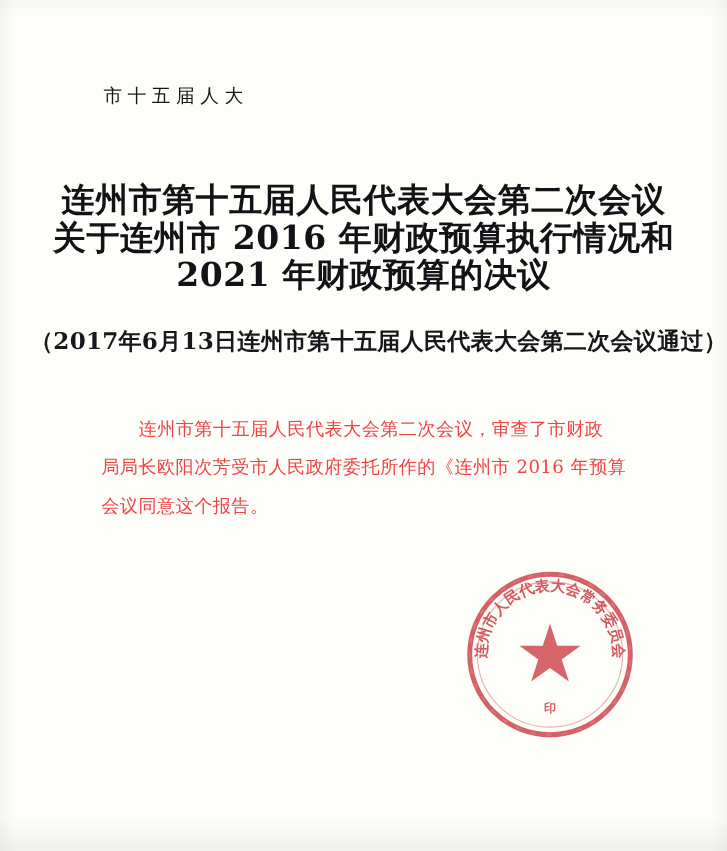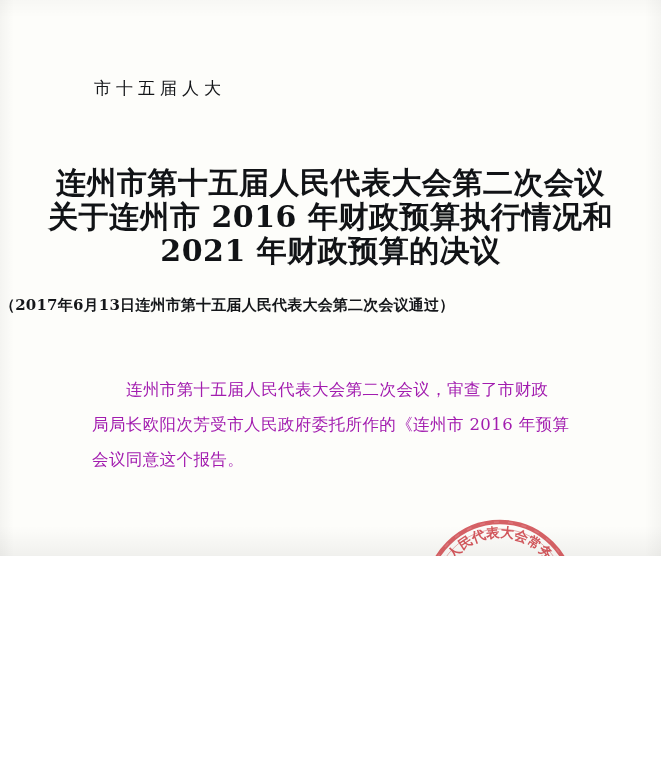--- a/index.html
+++ b/index.html
@@ -10,21 +10,21 @@
     width: 661px;
     height: 774px;
     background: #ffffff;
     font-family: "DejaVu Serif", "Liberation Serif", serif;
     overflow: hidden;
   }
 
   #page {
     position: relative;
     width: 661px;
-    height: 556px;
+    height: 774px;
     background: #fdfdfb;
     overflow: hidden;
   }
 
   
   #paper-texture {
     position: absolute;
     inset: 0;
     background:
       linear-gradient(to right, rgba(0,0,0,0.035) 0px, rgba(0,0,0,0.0) 14px),
@@ -71,38 +71,38 @@
     letter-spacing: 0.5px;
     white-space: nowrap;
   }
 
   
   .subtitle {
     position: absolute;
     left: 0;
     top: 296px;
     width: 661px;
-    text-align: left;
-    font-size: 15px;
+    text-align: right;
+    font-size: 21px;
     font-weight: bold;
     color: #15171a;
     letter-spacing: 0.2px;
     white-space: nowrap;
   }
 
   
   .body-block {
     position: absolute;
     left: 92px;
     top: 372px;
     width: 478px;
   }
   .body-line {
     font-size: 16.5px;
-    color: #a21caf;
+    color: #ef4444;
     line-height: 35px;
     letter-spacing: 0.4px;
     white-space: nowrap;
   }
   .body-line.indent {
     text-indent: 34px;
   }
 
   
   #seal {

